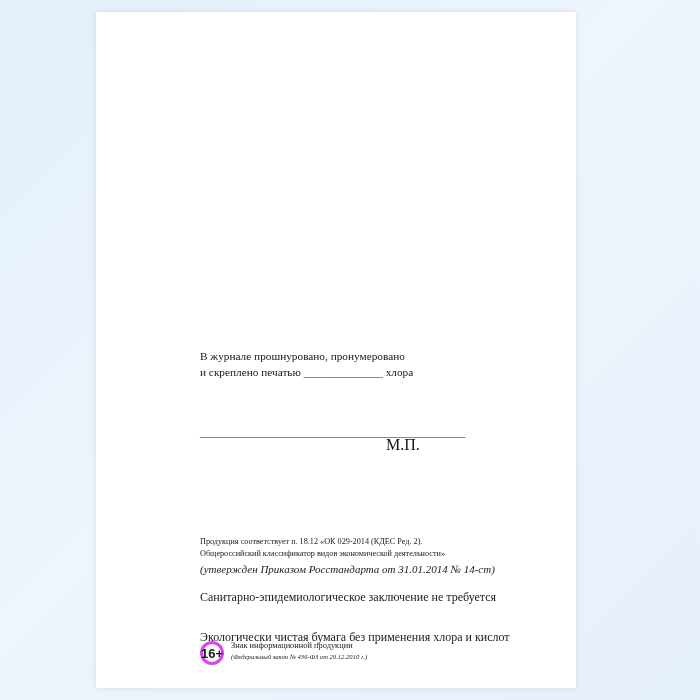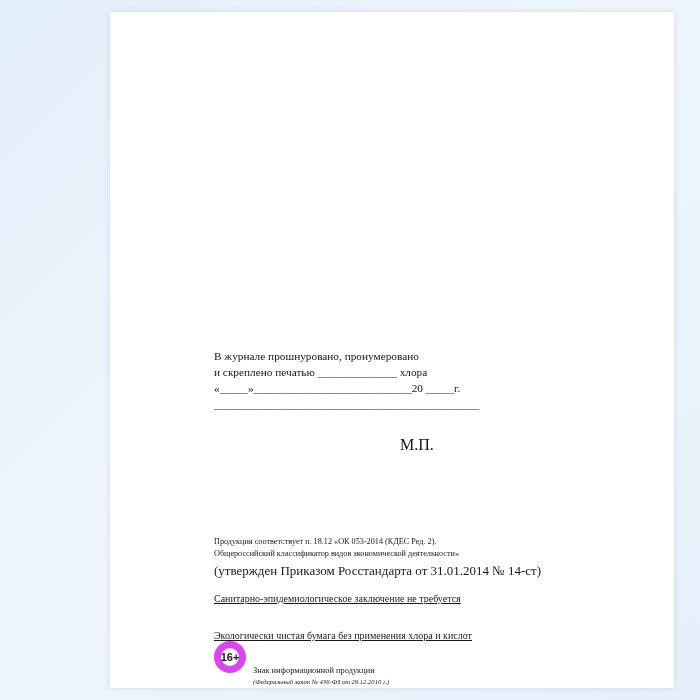--- a/index.html
+++ b/index.html
@@ -14,23 +14,23 @@
     overflow: hidden;
   }
   .stage {
     position: relative;
     width: 700px;
     height: 700px;
     background: linear-gradient(135deg, #e3effa 0%, #eef5fc 45%, #e6f0fa 100%);
   }
   .page {
     position: absolute;
-    left: 110px;
+    left: 96px;
     top: 12px;
-    width: 564px;
+    width: 480px;
     height: 676px;
     background: #ffffff;
     box-shadow: 0 0 6px rgba(90, 120, 150, 0.18);
   }
   .page-inner {
     position: absolute;
     left: 0;
     top: 0;
     right: 0;
     bottom: 0;
@@ -44,20 +44,21 @@
     width: 330px;
     color: #161616;
     font-size: 11.3px;
     line-height: 1.42;
   }
   .cert-line {
     white-space: nowrap;
   }
   .cert-line.rule-line {
     letter-spacing: 0;
+    margin-top: 44px;
   }
   .mp {
     position: absolute;
     left: 290px;
     top: 424px;
     font-size: 16px;
     color: #161616;
   }
 
   
@@ -69,57 +70,56 @@
     color: #1a1a1a;
   }
   .legal p {
     margin: 0;
   }
   .legal-small {
     font-size: 8.2px;
     line-height: 1.5;
   }
   .legal-italic {
-    font-size: 13px;
+    font-style: italic;
+    font-size: 11px;
     line-height: 1.5;
   }
   .legal-gap {
     height: 11px;
   }
   .legal-row {
-    font-size: 10px;
+    font-size: 12px;
     line-height: 1.5;
-    text-decoration: underline;
   }
   .age-row {
     position: absolute;
     left: 104px;
     top: 628px;
     display: flex;
     align-items: flex-start;
   }
   .age-badge {
     width: 18px;
     height: 18px;
-    border: 7px solid #d946ef;
+    border: 3px solid #d946ef;
     border-radius: 50%;
     display: flex;
     align-items: center;
     justify-content: center;
-    font-size: 11px;
+    font-size: 13px;
     font-weight: bold;
     font-family: "Liberation Sans", sans-serif;
     color: #1a1a1a;
     flex: 0 0 auto;
     margin-top: 1px;
     text-align: right;
   }
   .age-text {
     margin-left: 7px;
-    margin-top: 25px;
   }
   .age-title {
     font-size: 8.4px;
     line-height: 1.4;
     color: #1a1a1a;
   }
   .age-sub {
     font-size: 6.6px;
     font-style: italic;
     line-height: 1.4;
@@ -129,28 +129,27 @@
 </head>
 <body>
 
 <div class="stage">
   <div class="page">
     <div class="page-inner">
 
       <div class="cert-block">
         <div class="cert-line">В журнале прошнуровано, пронумеровано</div>
         <div class="cert-line">и скреплено печатью ______________ хлора</div>
-        <div class="cert-line">«_____»____________________________20 _____г.</div>
         <div class="cert-line rule-line">_______________________________________________</div>
       </div>
 
       <div class="mp">М.П.</div>
 
       <div class="legal">
-        <p class="legal-small">Продукция соответствует п. 18.12 «ОК 053-2014 (КДЕС Ред. 2).</p>
+        <p class="legal-small">Продукция соответствует п. 18.12 «ОК 029-2014 (КДЕС Ред. 2).</p>
         <p class="legal-small">Общероссийский классификатор видов экономической деятельности»</p>
         <p class="legal-italic">(утвержден Приказом Росстандарта от 31.01.2014 № 14-ст)</p>
         <div class="legal-gap"></div>
         <p class="legal-row">Санитарно-эпидемиологическое заключение не требуется</p>
         <div class="legal-gap"></div>
         <div class="legal-gap"></div>
         <p class="legal-row">Экологически чистая бумага без применения хлора и кислот</p>
       </div>
 
       <div class="age-row">

